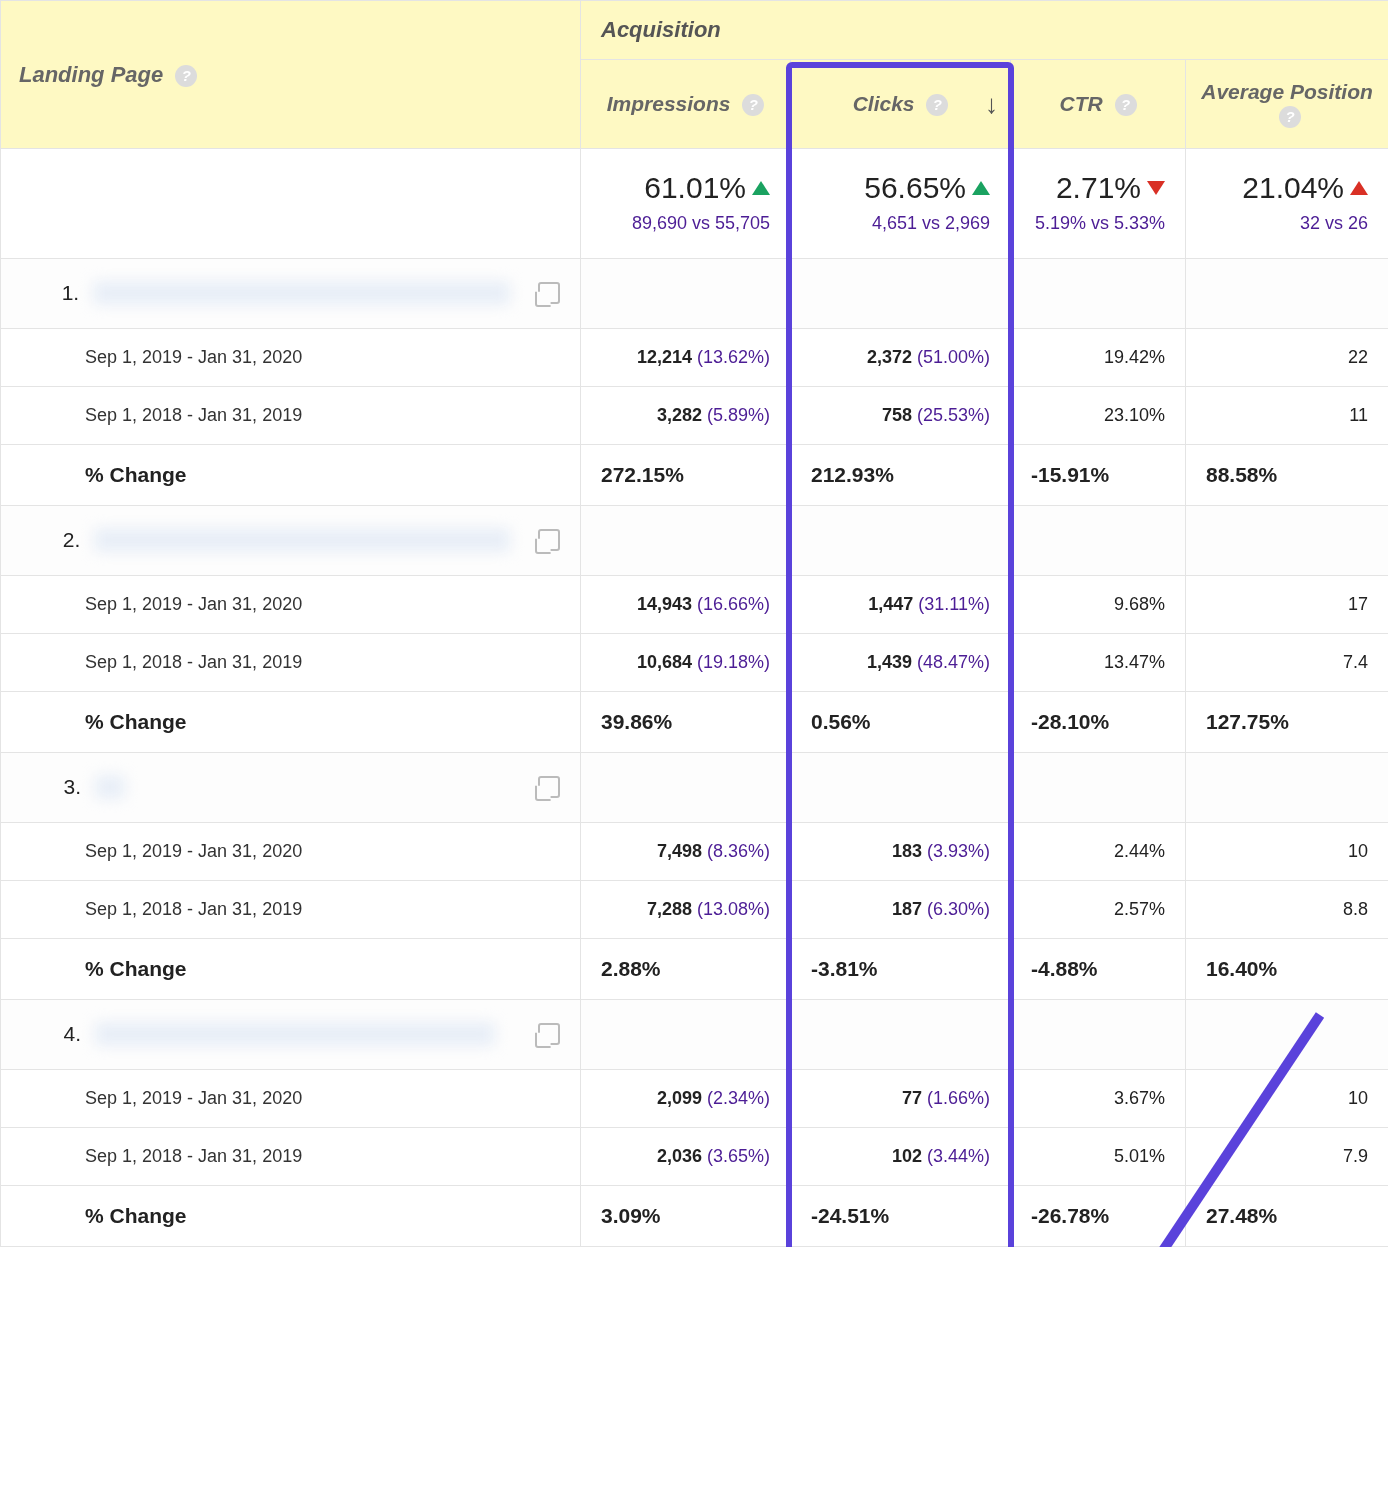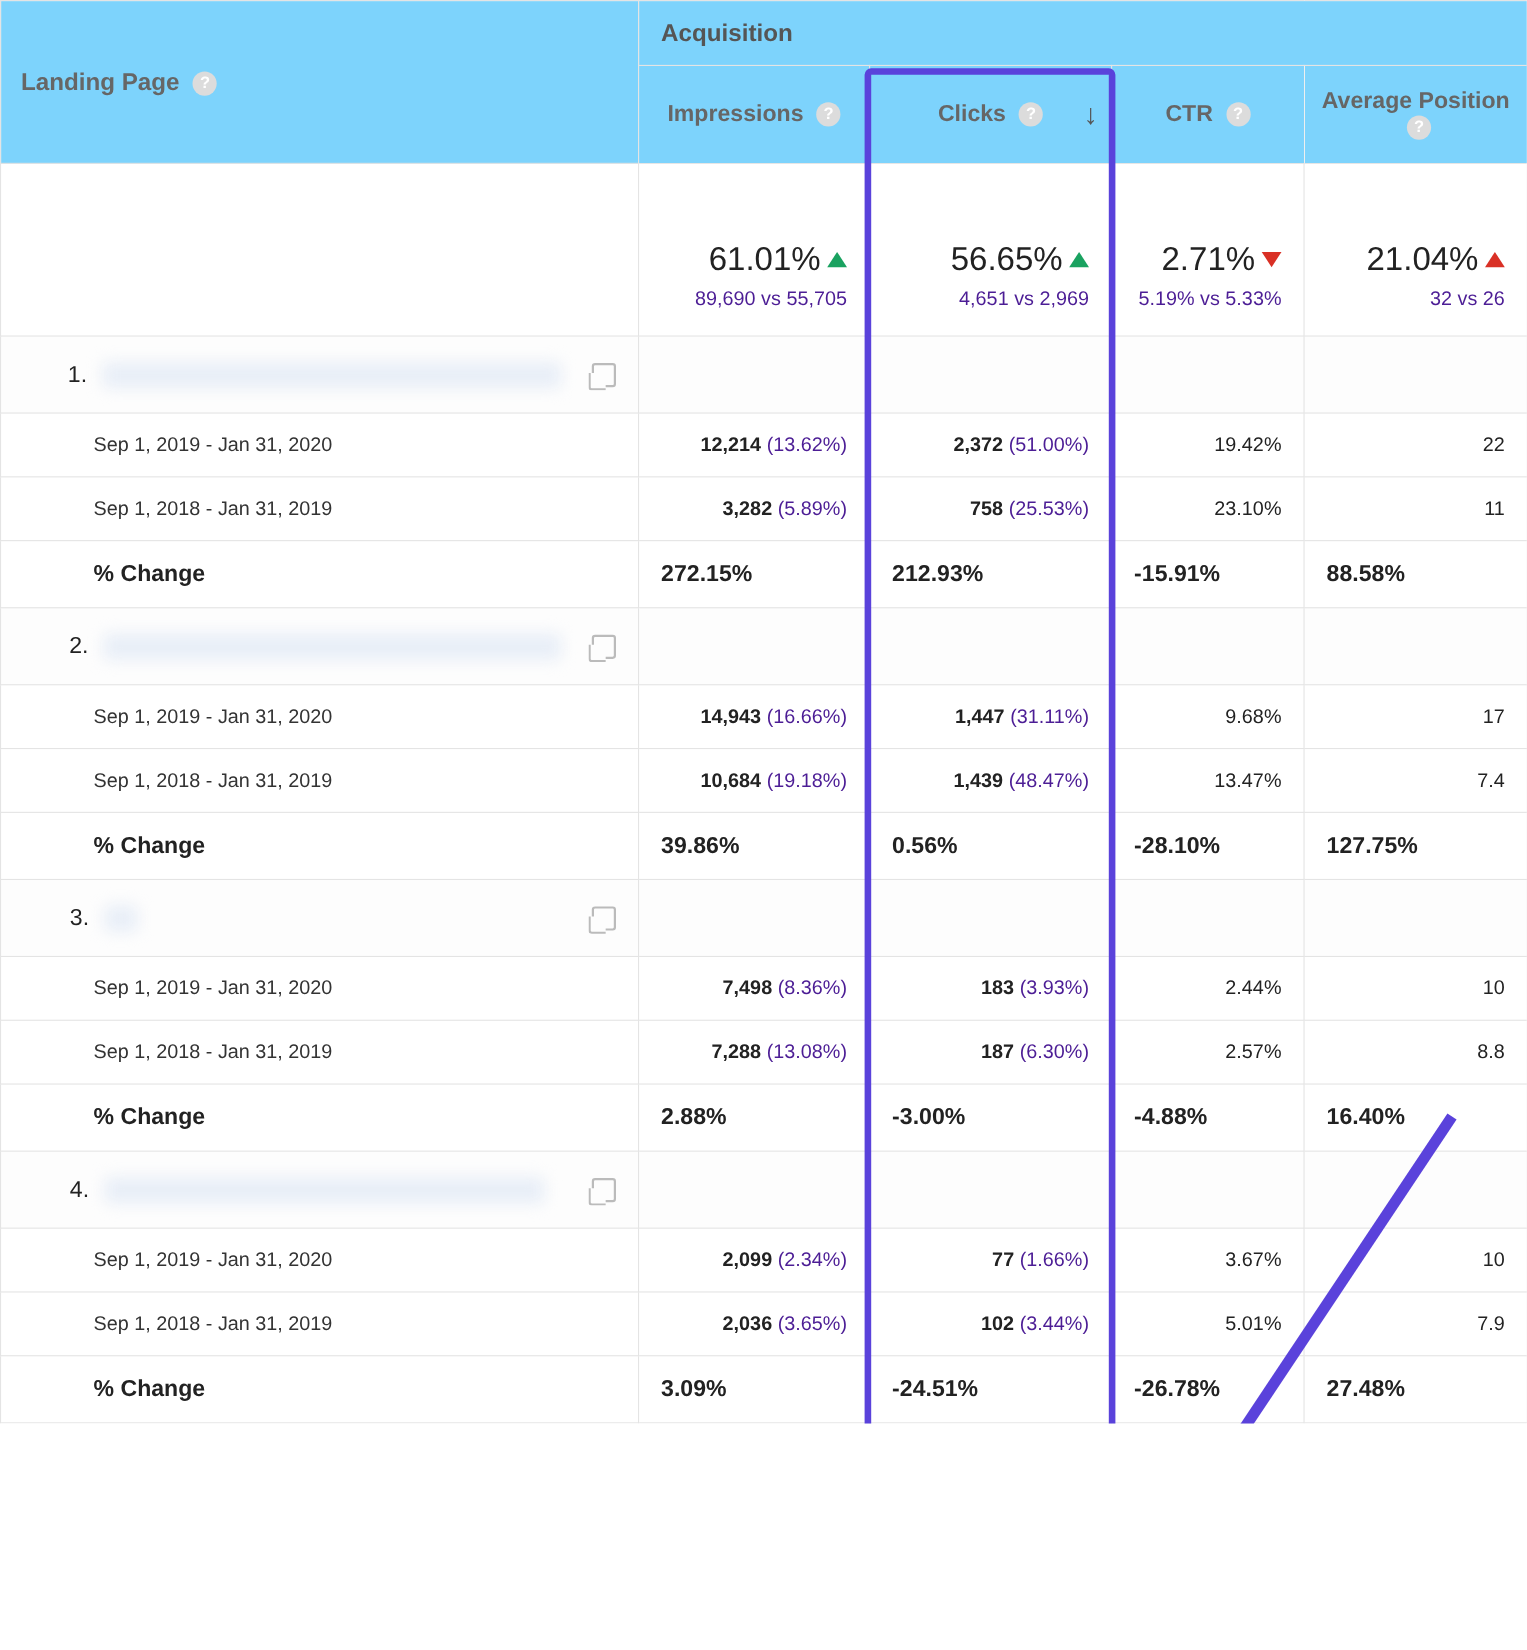--- a/index.html
+++ b/index.html
@@ -1,28 +1,28 @@
 <!DOCTYPE html>
 <html><head>
 <meta charset="utf-8">
 <style>
   * { box-sizing: border-box; }
   html, body { margin:0; padding:0; font-family: Arial, Helvetica, sans-serif; color:#222; background:#fff; }
   .wrap { width:1388px; transform-origin: top left; }
   table { border-collapse: collapse; width:100%; table-layout: fixed; }
   th, td { border:1px solid #e4e4e4; vertical-align: middle; }
-  thead th { background:#7dd3fc; color:#666; font-weight:700; }
+  thead th { background:#fef9c3; color:#666; font-weight:700;font-style:italic; }
   .hdr-landing { text-align:left; padding:26px 18px; font-size:22px; }
   .hdr-acq { text-align:left; padding:16px 20px; font-size:22px; height:50px; font-weight:700; color:#555;}
   .hdr-col { text-align:center; font-size:21px; padding:20px 8px; position:relative; }
   .q { display:inline-block; width:22px; height:22px; border-radius:50%; background:#dcdcdc; color:#fff; font-size:15px; line-height:22px; text-align:center; margin-left:6px; vertical-align: middle; }
   .sort-arrow { position:absolute; right:12px; top:50%; transform:translateY(-50%); font-size:26px; color:#555;}
   .totals td { padding:22px 20px 22px 10px; text-align:right; }
   .totals .blank { background:#fff; }
-  .big { font-size:30px; color:#222; display:flex; justify-content:flex-end; align-items:center; gap:6px;margin-top:48px;}
+  .big { font-size:30px; color:#222; display:flex; justify-content:flex-end; align-items:center; gap:6px;}
   .sub { font-size:18px; color:#4c1d95; margin-top:6px; line-height:1.35;}
   .arrow-up-green { width:0; height:0; border-left:9px solid transparent; border-right:9px solid transparent; border-bottom:14px solid #1aa260; display:inline-block;}
   .arrow-up-red { width:0; height:0; border-left:9px solid transparent; border-right:9px solid transparent; border-bottom:14px solid #d93025; display:inline-block;}
   .arrow-down-red { width:0; height:0; border-left:9px solid transparent; border-right:9px solid transparent; border-top:14px solid #d93025; display:inline-block;}
   .page-row td { padding:18px 20px; font-size:21px; background:#fdfdfd; height:70px;}
   .page-row .idx { text-align:right; width:60px; display:inline-block;}
   .page-row .name-cell { display:flex; align-items:center; gap:14px; }
   .ext-icon { width:22px; height:22px; border:2px solid #bbb; border-radius:3px; position:relative; display:inline-block; flex:0 0 auto;}
   .ext-icon::after{ content:""; position:absolute; left:-5px; bottom:-5px; width:22px; height:22px; border:2px solid #bbb; border-radius:3px; background:#fdfdfd; clip-path: polygon(0 40%, 60% 40%, 60% 100%, 0 100%);}
   .blur { filter: blur(7px); background:#e8eef7; border-radius:4px; height:24px; display:inline-block;}
@@ -220,21 +220,21 @@
         <tr class="data-row">
       <td class="label">Sep 1, 2018 - Jan 31, 2019</td>
       <td class="num"><b>7,288</b> <span class="pct">(13.08%)</span></td>
       <td class="num"><b>187</b> <span class="pct">(6.30%)</span></td>
       <td class="num">2.57%</td>
       <td class="num">8.8</td>
         </tr>
         <tr class="change-row">
     <td class="label">% Change</td>
     <td>2.88%</td>
-    <td>-3.00%</td>
+    <td>-3.81%</td>
     <td>-4.88%</td>
     <td>16.40%</td>
         </tr>
         <tr class="page-row">
     <td>
       <div class="name-cell">
         <span class="idx">4.</span>
         <span class="blur" style="width:400px"></span>
         <span style="flex:1"></span>
         <span class="ext-icon"></span>

